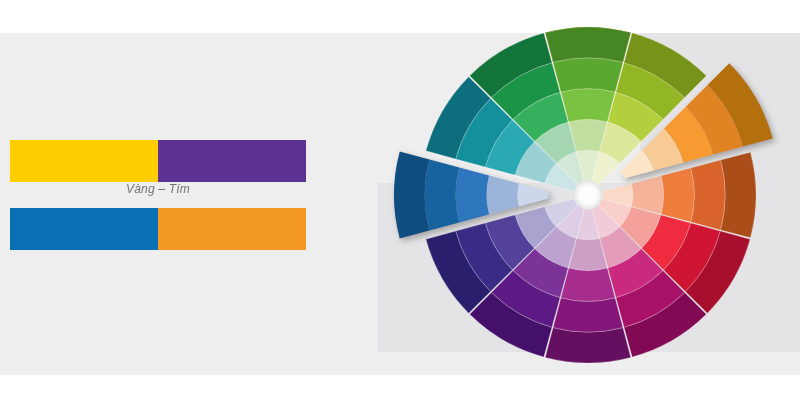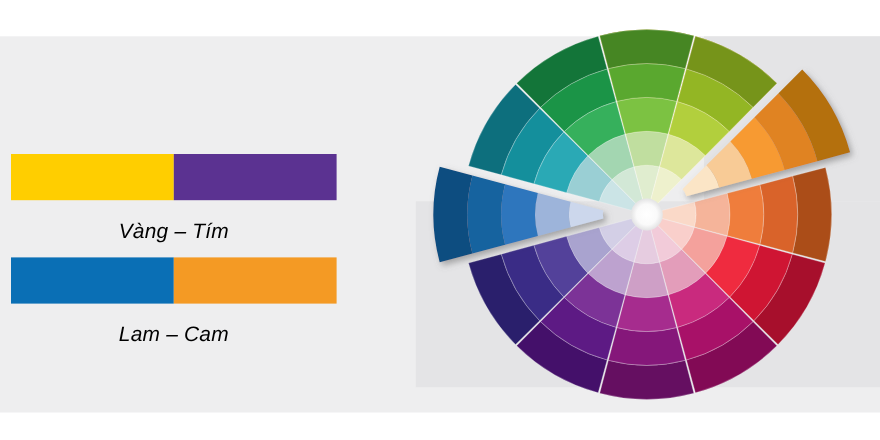--- a/index.html
+++ b/index.html
@@ -45,24 +45,24 @@
     display: flex;
     box-shadow: 0 0 0 0 rgba(0,0,0,0);
   }
   .pair-half {
     flex: 1 1 50%;
     height: 100%;
   }
   .pair-label {
     text-align: center;
     font-style: italic;
-    font-size: 19px;
-    color: #000000;
+    font-size: 12px;
+    color: #737373;
     letter-spacing: 0.2px;
-    padding-top: 18px;
+    padding-top: 0;
     width: 296px;
     font-family: "Liberation Sans", sans-serif;
   }
   
   .wheel-zone {
     position: absolute;
     left: 370px;
     top: 0;
     width: 430px;
     height: 400px;
@@ -106,21 +106,20 @@
       </div>
       <div class="pair-label">Vàng – Tím</div>
     </div>
 
 
     <div class="pair-block">
       <div class="pair-bar">
         <div class="pair-half" style="background: rgb(10, 111, 181);"></div>
         <div class="pair-half" style="background: rgb(244, 154, 36);"></div>
       </div>
-      <div class="pair-label">Lam – Cam</div>
     </div>
 
   </div>
 
   <div class="wheel-zone">
     <div class="backdrop backdrop-a"></div>
     <div class="backdrop backdrop-b"></div>
     <svg class="wheel" id="wheel-svg" width="430" height="400" viewBox="0 0 430 400">
       <defs>
         <filter id="segShadow" x="-40%" y="-40%" width="190%" height="190%">

